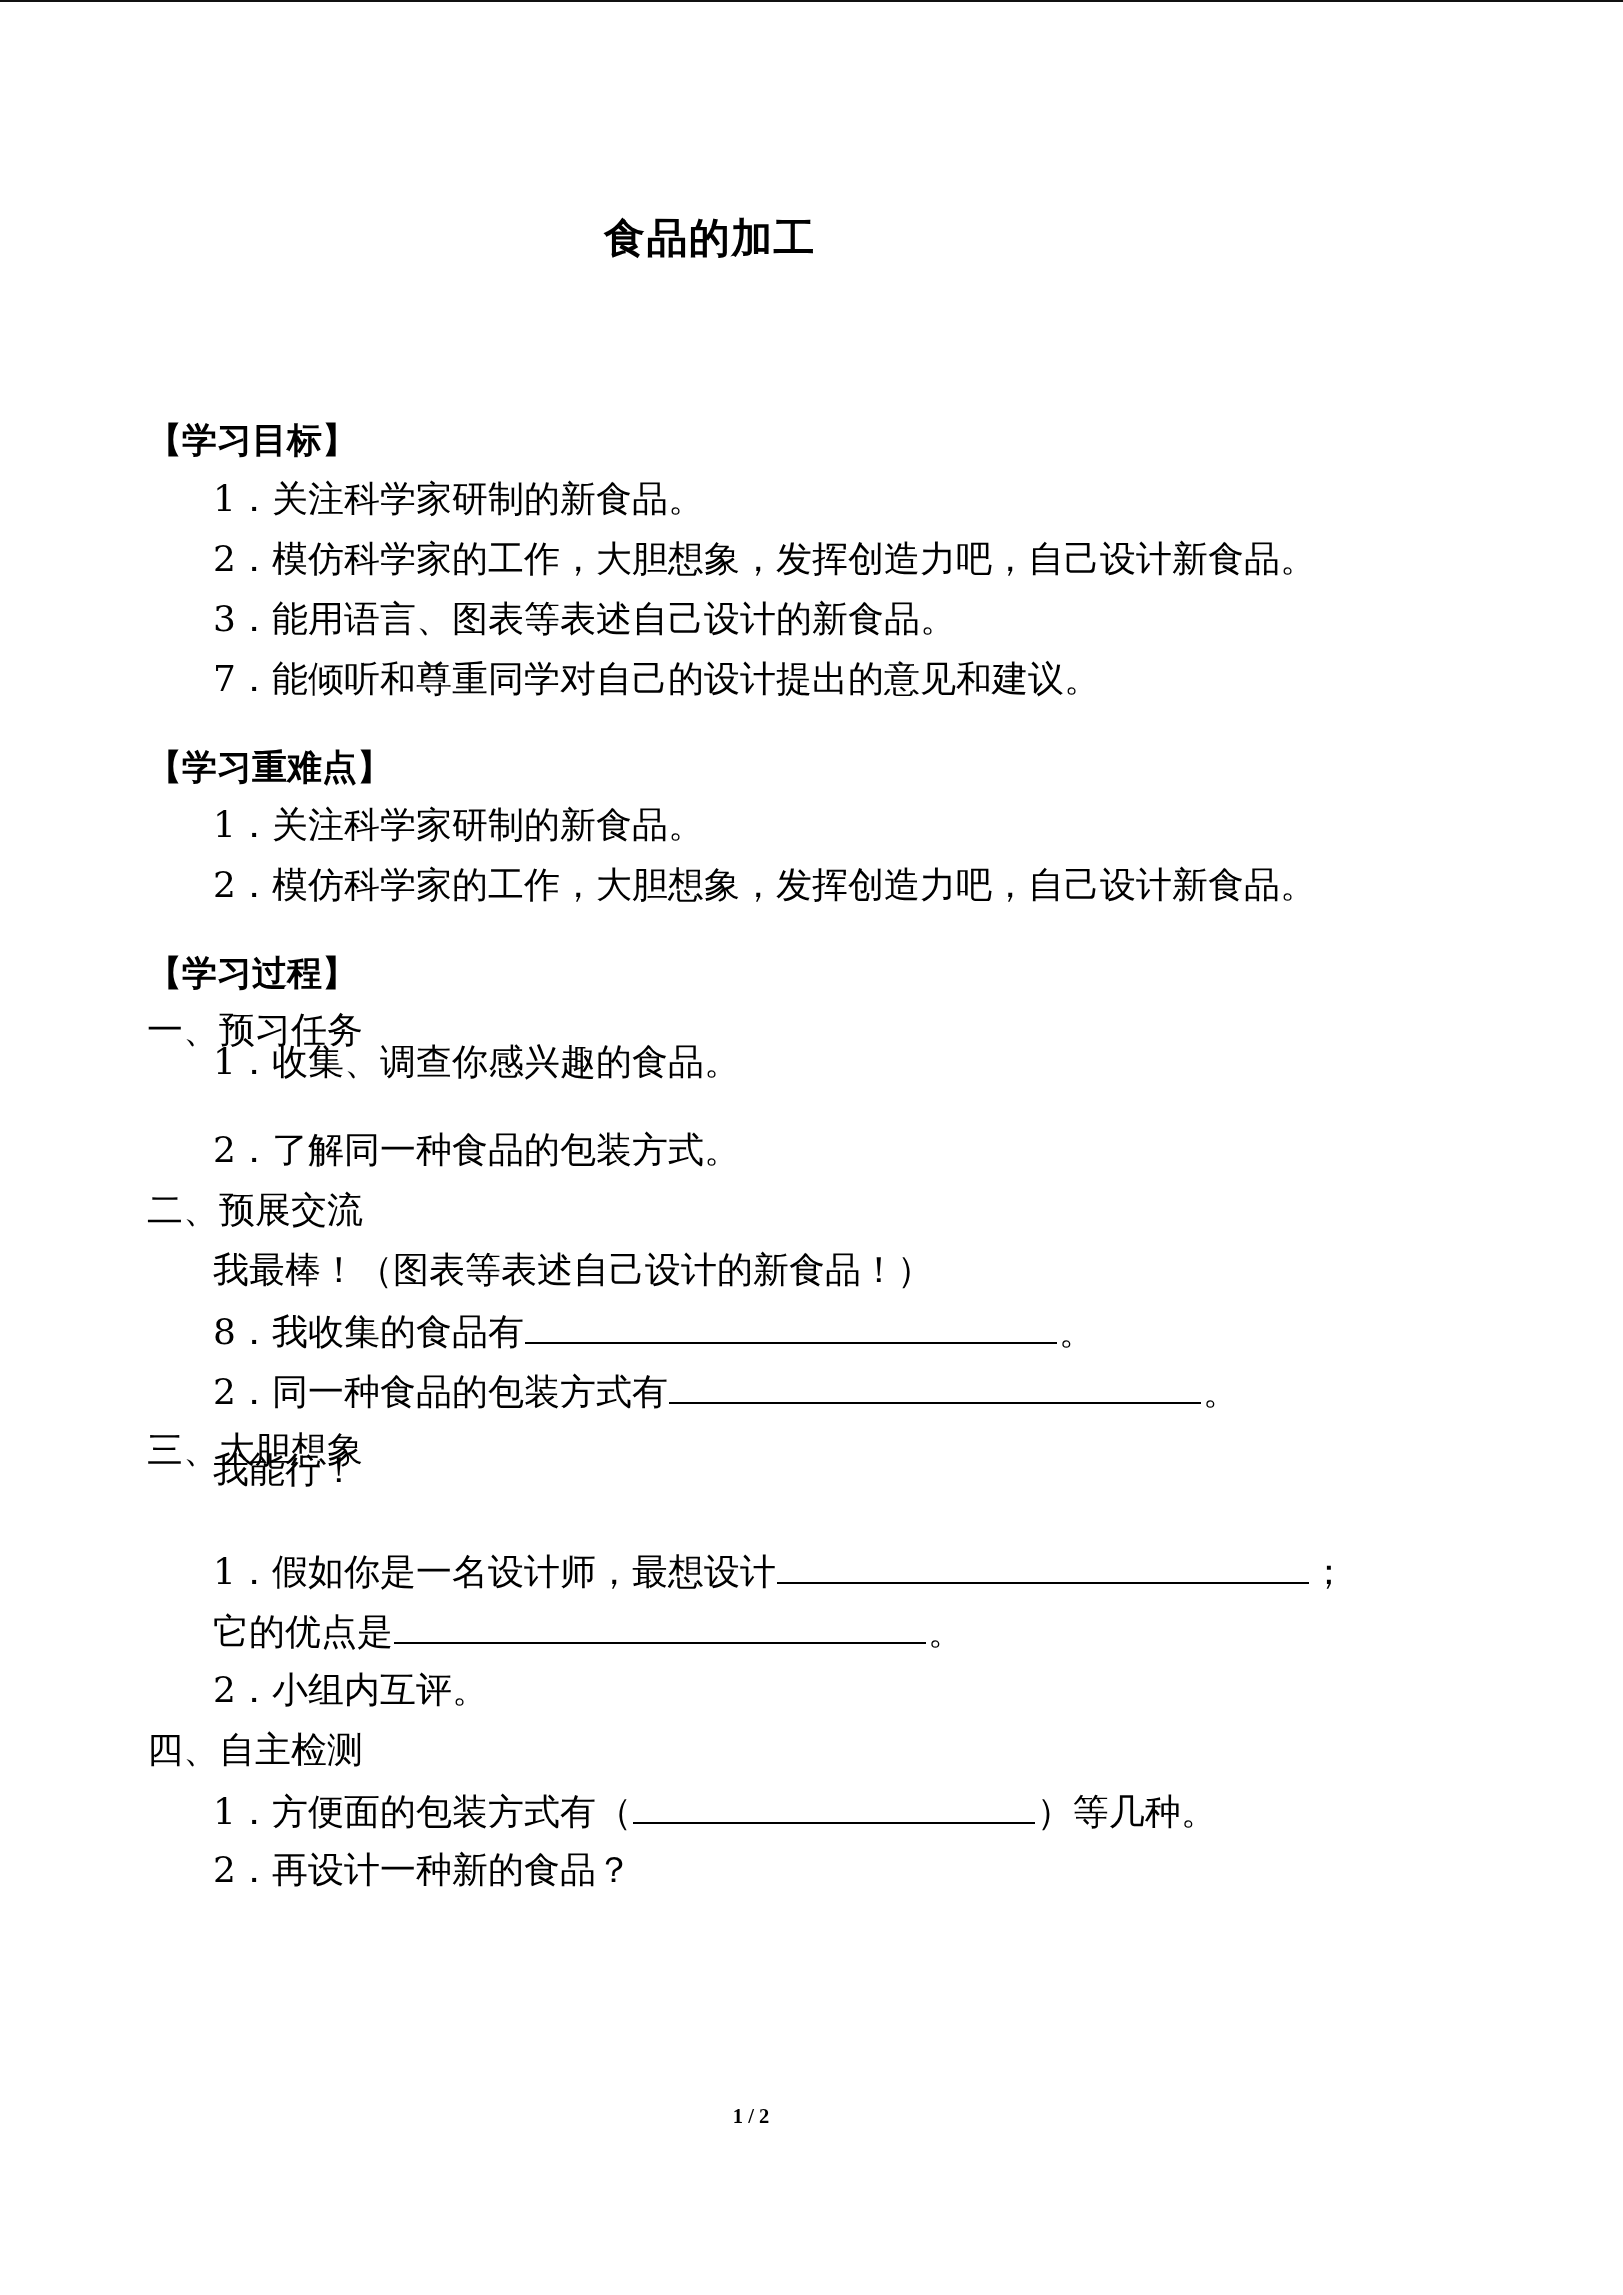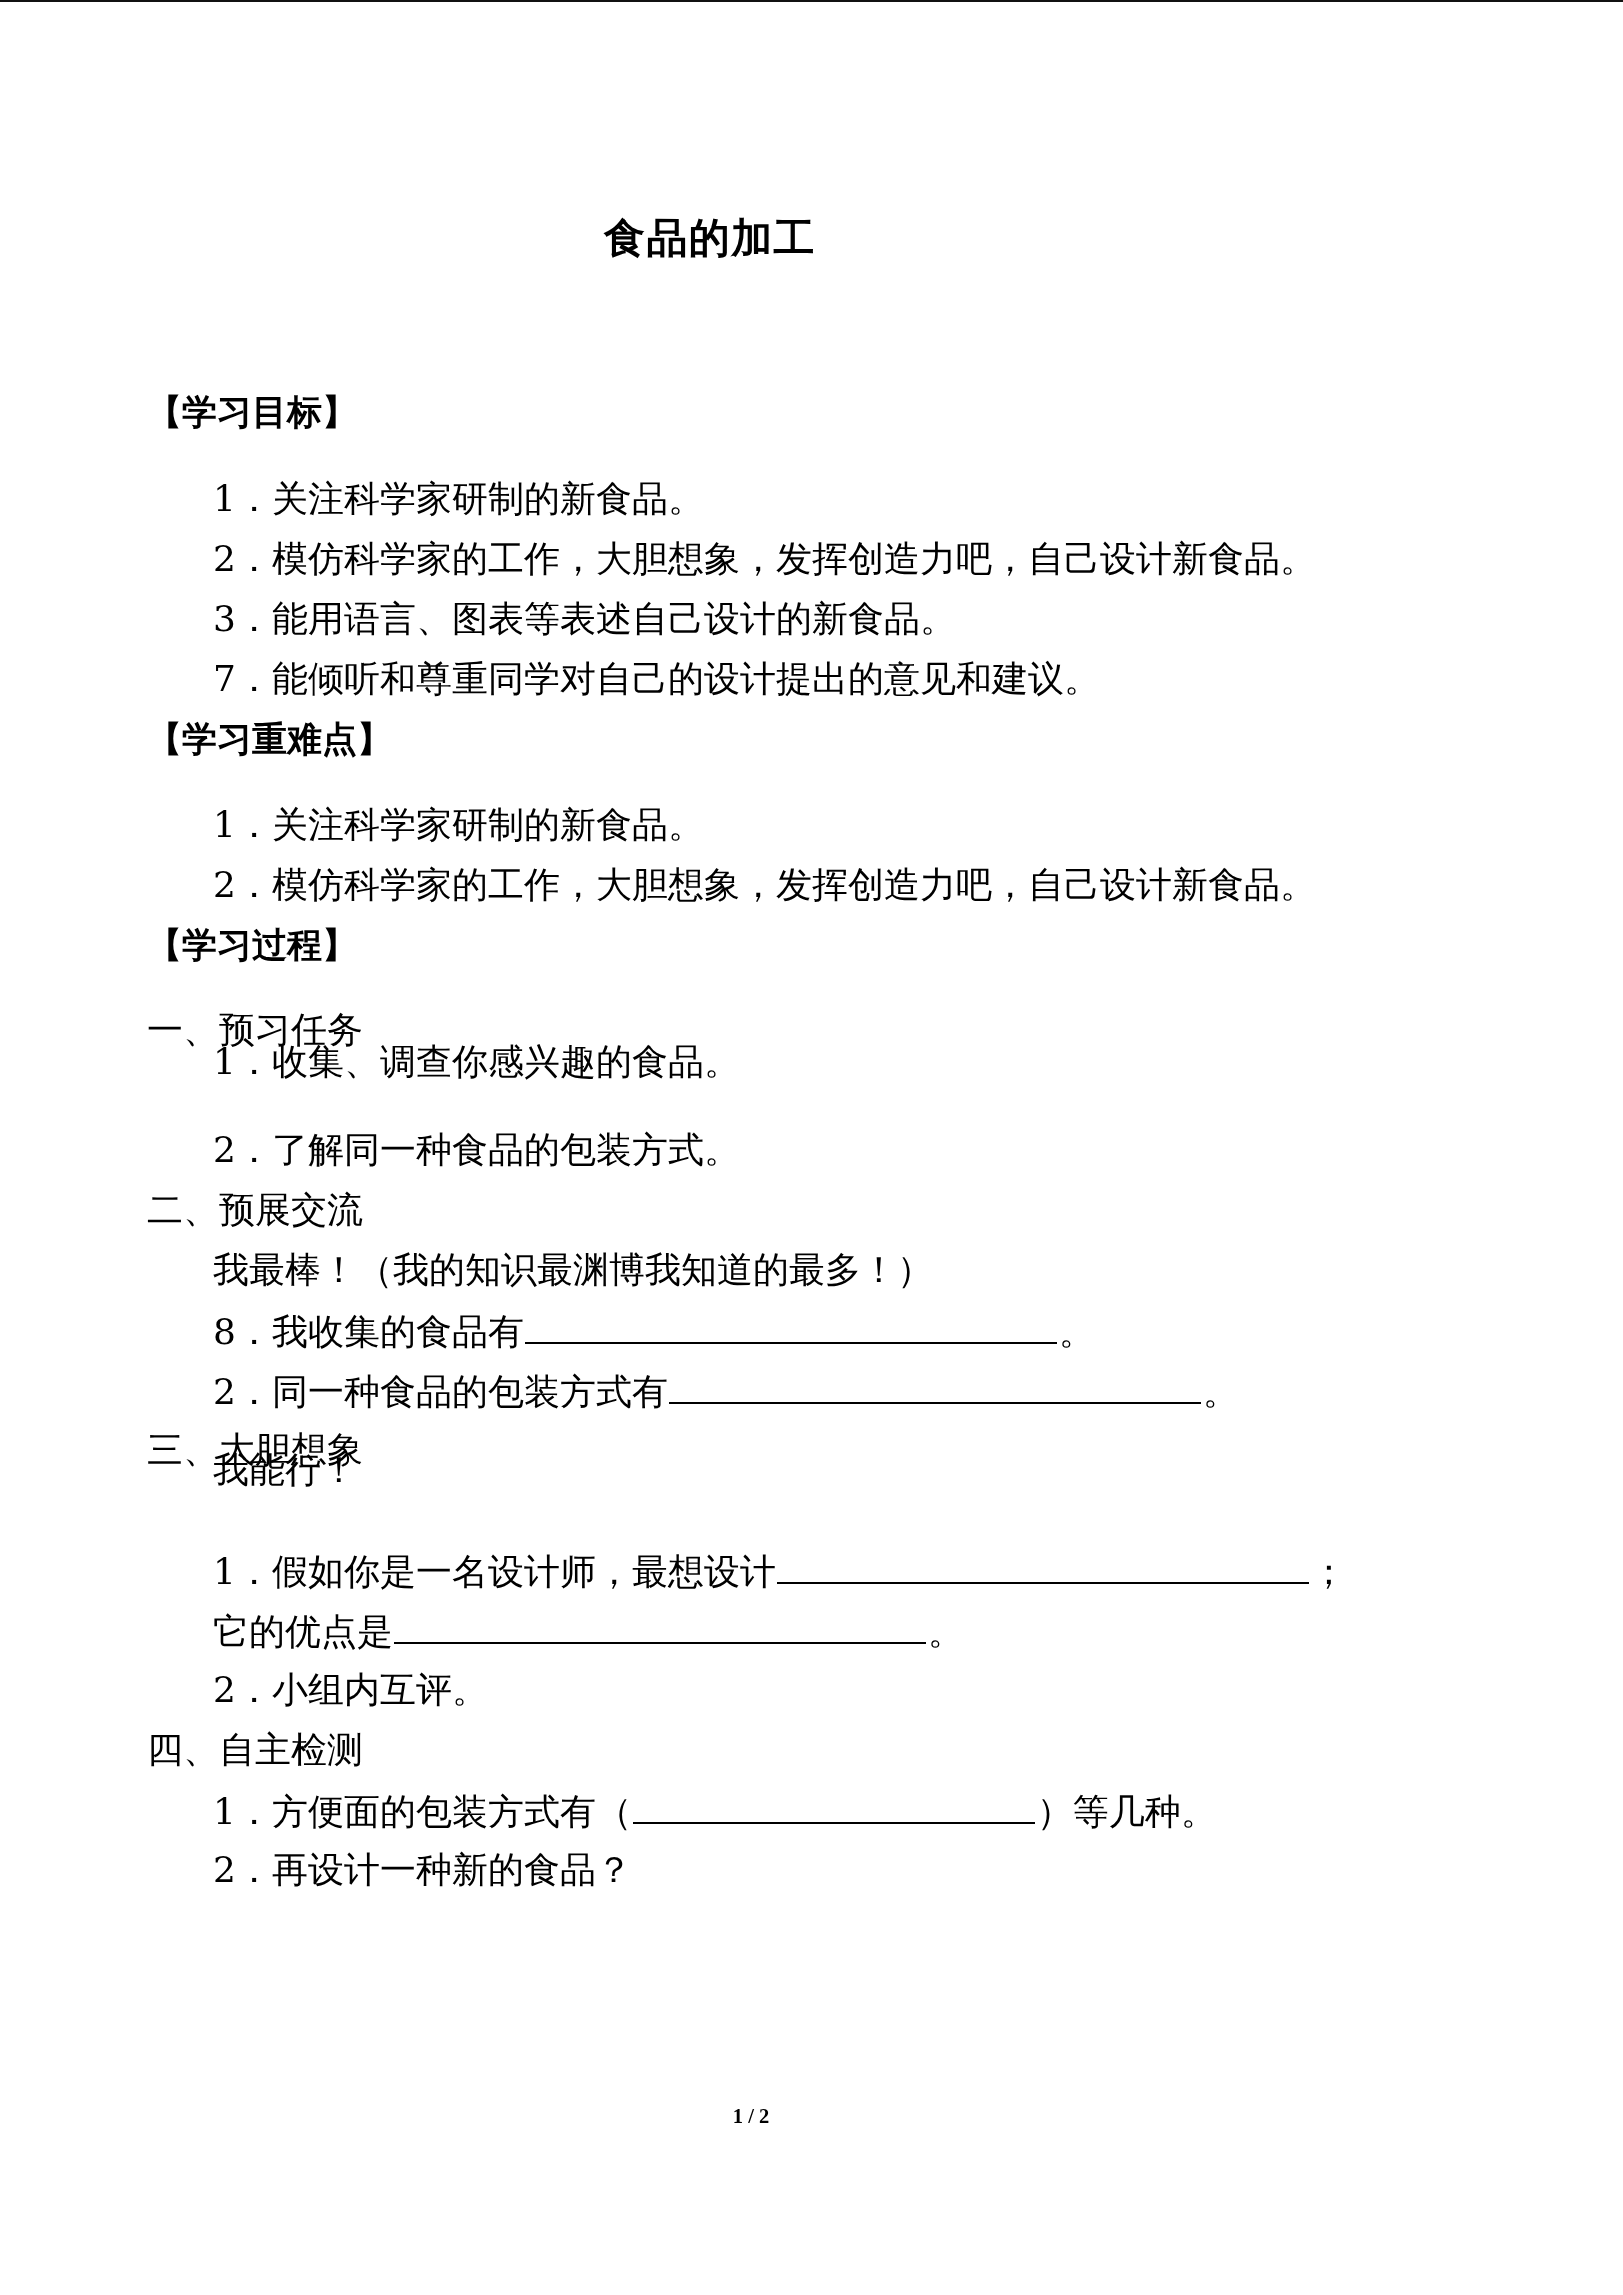--- a/index.html
+++ b/index.html
@@ -7,21 +7,21 @@
     width: 1623px; height: 2295px; position: relative; overflow: hidden;
     font-family: "DejaVu Serif", "Liberation Serif", serif;
     color: #000;
   }
   .top-rule { position: absolute; left: 0; top: 0; width: 1623px; height: 2px; background: #111; }
   .title {
     position: absolute; top: 211px; left: 0; width: 1420px; text-align: center;
     font-size: 41px; font-weight: bold; letter-spacing: 1.4px;
   }
   .line { position: absolute; white-space: nowrap; font-size: 36px; line-height: 1; }
-  .h2 { font-size: 35px; font-weight: bold; left: 147px; }
+  .h2 { font-size: 35px; font-weight: bold; left: 147px; margin-top: 28px; }
   .lvl0 { left: 147px; }
   .lvl1 { left: 213px; }
   .blank { display: inline-block; border-bottom: 2px solid #000; height: 30px; vertical-align: baseline; margin: 0 1.4px; }
   .footer { position: absolute; top: 2105px; left: 0; width: 1502px; text-align: center; font-size: 20.5px; font-weight: bold; font-family: "Liberation Serif", serif; }
 </style>
 </head>
 <body>
 
 <div class="top-rule"></div>
 
@@ -37,21 +37,21 @@
 <div class="line lvl1" style="top:807px">1．关注科学家研制的新食品。</div>
 <div class="line lvl1" style="top:867px">2．模仿科学家的工作，大胆想象，发挥创造力吧，自己设计新食品。</div>
 
 <div class="line h2" style="top:927px">【学习过程】</div>
 
 <div class="line lvl0" style="top:1012px">一、预习任务</div>
 <div class="line lvl1" style="top:1044px">1．收集、调查你感兴趣的食品。</div>
 <div class="line lvl1" style="top:1132px">2．了解同一种食品的包装方式。</div>
 
 <div class="line lvl0" style="top:1192px">二、预展交流</div>
-<div class="line lvl1" style="top:1252px">我最棒！（我的知识最渊博我知道的最多！）</div>
+<div class="line lvl1" style="top:1252px">我最棒！（图表等表述自己设计的新食品！）</div>
 <div class="line lvl1" style="top:1312px">
   <span>8．我收集的食品有</span><span class="blank" style="width:532px"></span><span>。</span>
 </div>
 <div class="line lvl1" style="top:1372px">
   <span>2．同一种食品的包装方式有</span><span class="blank" style="width:532px"></span><span>。</span>
 </div>
 
 <div class="line lvl0" style="top:1432px">三、大胆想象</div>
 <div class="line lvl1" style="top:1452px">我能行！</div>
 <div class="line lvl1" style="top:1552px">

